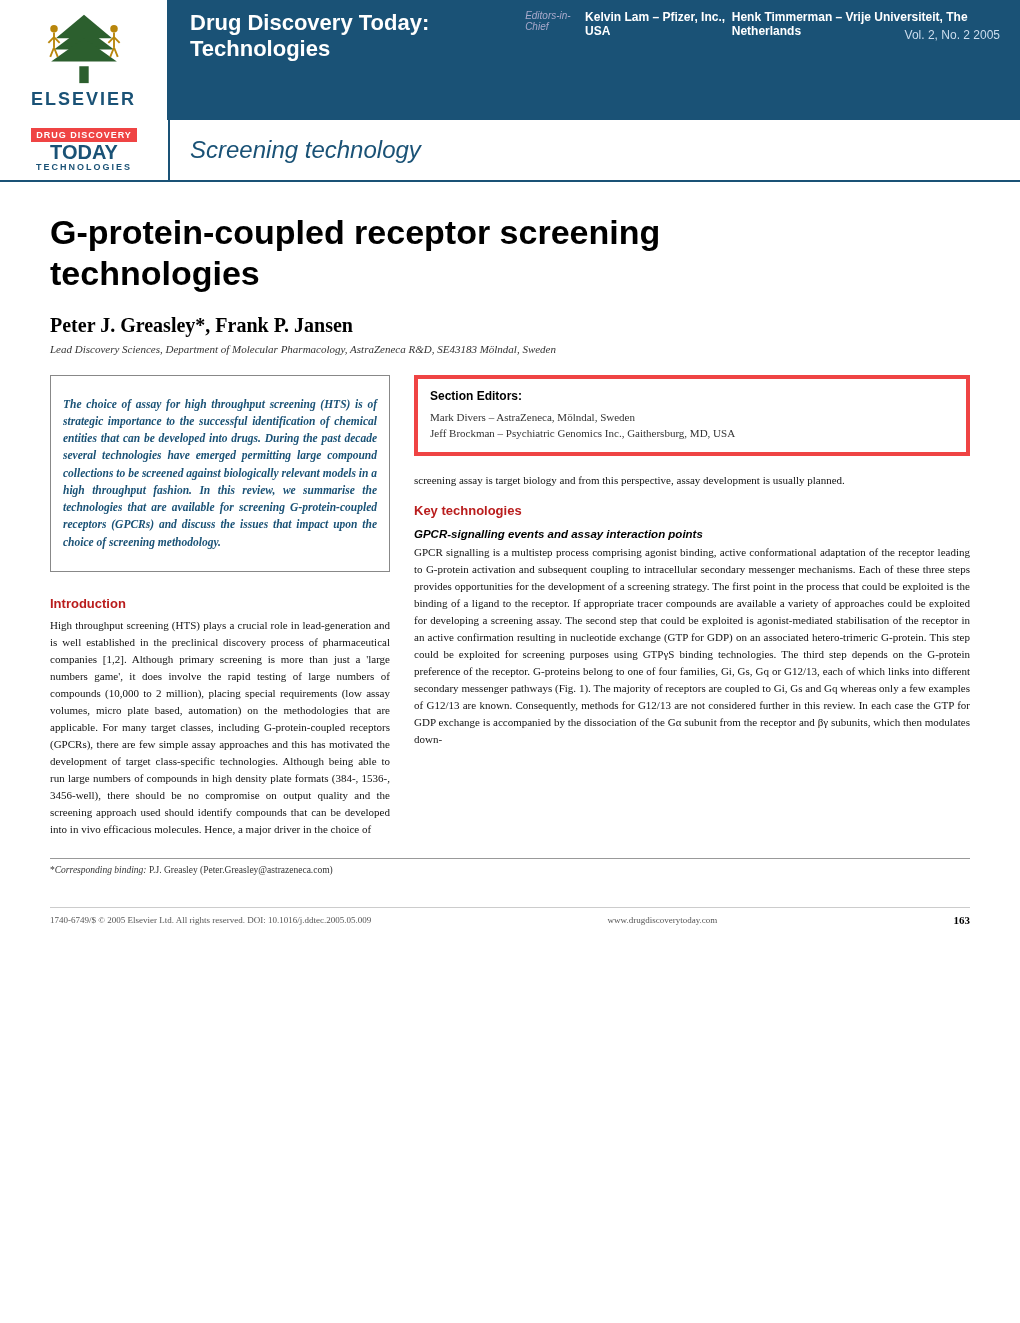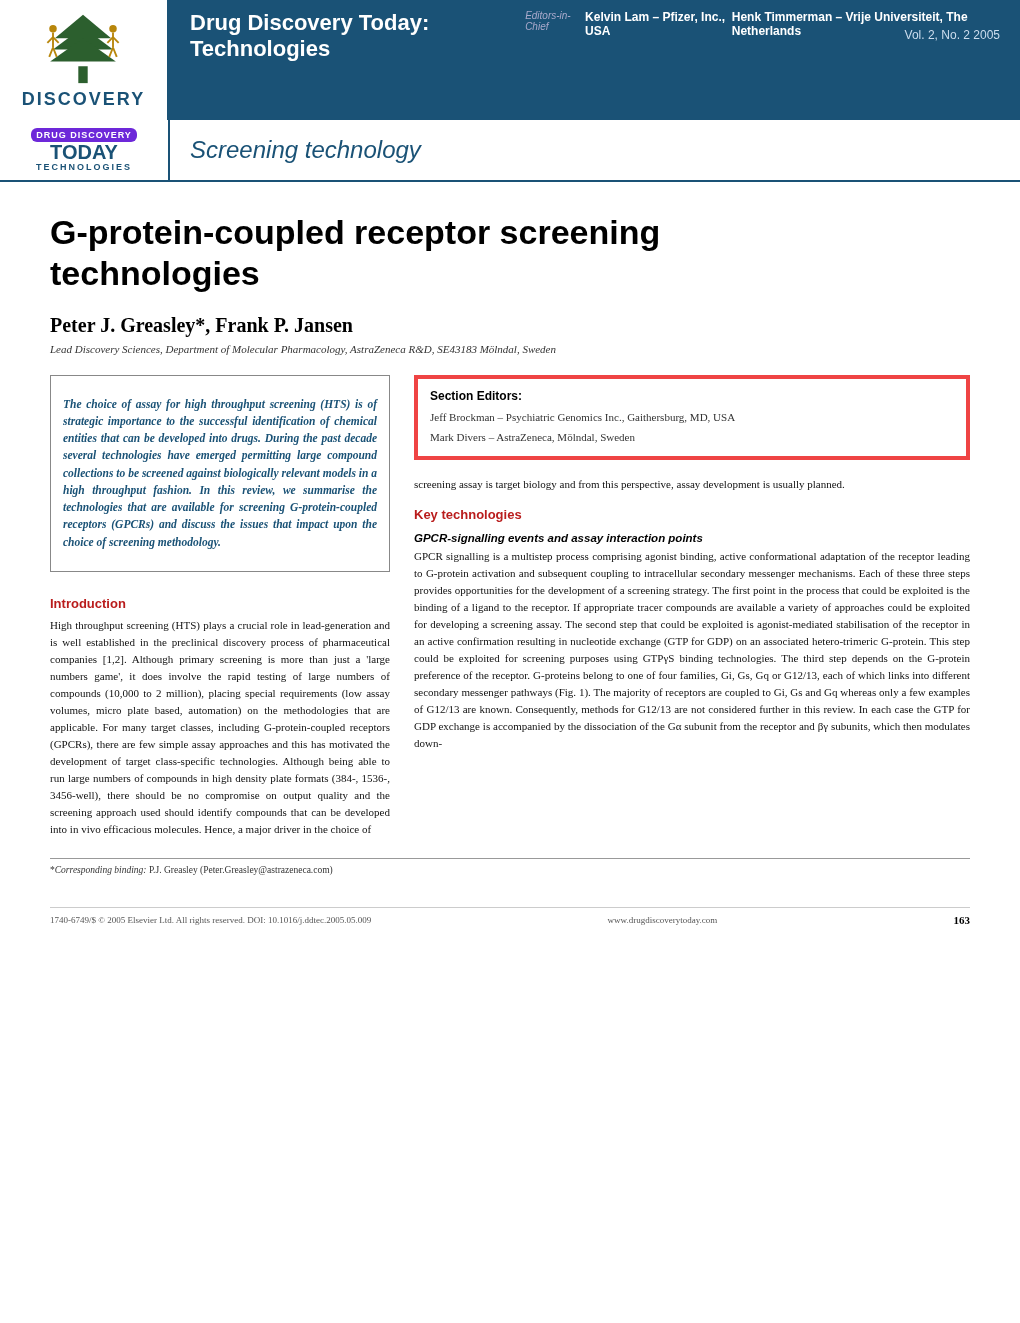--- a/index.html
+++ b/index.html
@@ -95,28 +95,27 @@
       justify-content: center;
       border-right: 2px solid #1a5276;
       padding: 8px;
     }
     .ddt-logo {
       display: flex;
       flex-direction: column;
       align-items: center;
     }
     .ddt-logo-top {
-      background: #6d28d9;
+      background: #ef4444;
       color: #fff;
       font-family: Arial, sans-serif;
       font-size: 9px;
       font-weight: bold;
       padding: 2px 5px;
       letter-spacing: 1px;
-      border-radius: 6px;
     }
     .ddt-logo-today {
       font-family: Arial, sans-serif;
       font-size: 20px;
       font-weight: bold;
       color: #1a5276;
       line-height: 1;
     }
     .ddt-logo-tech {
       font-family: Arial, sans-serif;
@@ -293,21 +292,21 @@
           <line x1="18" y1="40" x2="14" y2="50" stroke="#b8860b" stroke-width="2"></line>
           <line x1="18" y1="40" x2="22" y2="50" stroke="#b8860b" stroke-width="2"></line>
 
           <circle cx="82" cy="20" r="4" fill="#b8860b"></circle>
           <line x1="82" y1="24" x2="82" y2="40" stroke="#b8860b" stroke-width="2"></line>
           <line x1="82" y1="29" x2="76" y2="35" stroke="#b8860b" stroke-width="2"></line>
           <line x1="82" y1="29" x2="88" y2="35" stroke="#b8860b" stroke-width="2"></line>
           <line x1="82" y1="40" x2="78" y2="50" stroke="#b8860b" stroke-width="2"></line>
           <line x1="82" y1="40" x2="86" y2="50" stroke="#b8860b" stroke-width="2"></line>
         </svg>
-        <div class="elsevier-text">DISCOVERY</div>
+        <div class="elsevier-text">ELSEVIER</div>
       </div>
     </div>
     <div class="header-journal-info">
       <div class="journal-title-header">Drug Discovery Today: Technologies</div>
       <div style="height:10px;"></div>
       <div class="editors-label">Editors-in-Chief</div>
       <div class="editor-name">Kelvin Lam – Pfizer, Inc., USA</div>
       <div class="editor-name">Henk Timmerman – Vrije Universiteit, The Netherlands</div>
     </div>
     <div class="vol-info">Vol. 2, No. 2 2005</div>
@@ -348,22 +347,22 @@
       <div class="body-text">
         <span>High throughput screening (HTS) plays a crucial role in lead-generation and is well established in the preclinical discovery process of pharmaceutical companies [1,2]. Although primary screening is more than just a 'large numbers game', it does involve the rapid testing of large numbers of compounds (10,000 to 2 million), placing special requirements (low assay volumes, micro plate based, automation) on the methodologies that are applicable. For many target classes, including G-protein-coupled receptors (GPCRs), there are few simple assay approaches and this has motivated the development of target class-specific technologies. Although being able to run large numbers of compounds in high density plate formats (384-, 1536-, 3456-well), there should be no compromise on output quality and the screening approach used should identify compounds that can be developed into in vivo efficacious molecules. Hence, a major driver in the choice of</span>
       </div>
 
     </div>
 
     <div class="right-col">
 
       <div class="section-editors-box">
         <div class="section-editors-title">Section Editors:</div>
+        <div class="section-editor-entry" style="margin-top:4px;">Mark Divers – AstraZeneca, Mölndal, Sweden</div>
         <div class="section-editor-entry">Jeff Brockman – Psychiatric Genomics Inc., Gaithersburg, MD, USA</div>
-        <div class="section-editor-entry" style="margin-top:4px;">Mark Divers – AstraZeneca, Mölndal, Sweden</div>
       </div>
 
       <div class="body-text" style="margin-bottom:12px;">screening assay is target biology and from this perspective, assay development is usually planned.</div>
 
       <div class="section-heading">Key technologies</div>
       <div class="subsection-heading">GPCR-signalling events and assay interaction points</div>
       <div class="body-text">GPCR signalling is a multistep process comprising agonist binding, active conformational adaptation of the receptor leading to G-protein activation and subsequent coupling to intracellular secondary messenger mechanisms. Each of these three steps provides opportunities for the development of a screening strategy. The first point in the process that could be exploited is the binding of a ligand to the receptor. If appropriate tracer compounds are available a variety of approaches could be exploited for developing a screening assay. The second step that could be exploited is agonist-mediated stabilisation of the receptor in an active confirmation resulting in nucleotide exchange (GTP for GDP) on an associated hetero-trimeric G-protein. This step could be exploited for screening purposes using GTPγS binding technologies. The third step depends on the G-protein preference of the receptor. G-proteins belong to one of four families, Gi, Gs, Gq or G12/13, each of which links into different secondary messenger pathways (Fig. 1). The majority of receptors are coupled to Gi, Gs and Gq whereas only a few examples of G12/13 are known. Consequently, methods for G12/13 are not considered further in this review. In each case the GTP for GDP exchange is accompanied by the dissociation of the Gα subunit from the receptor and βγ subunits, which then modulates down-</div>
 
     </div>
   </div>

